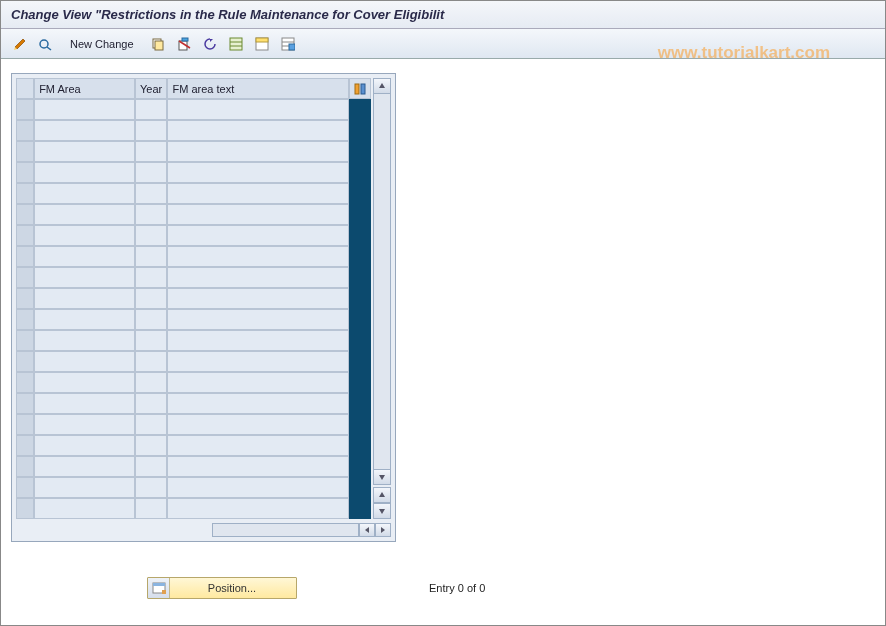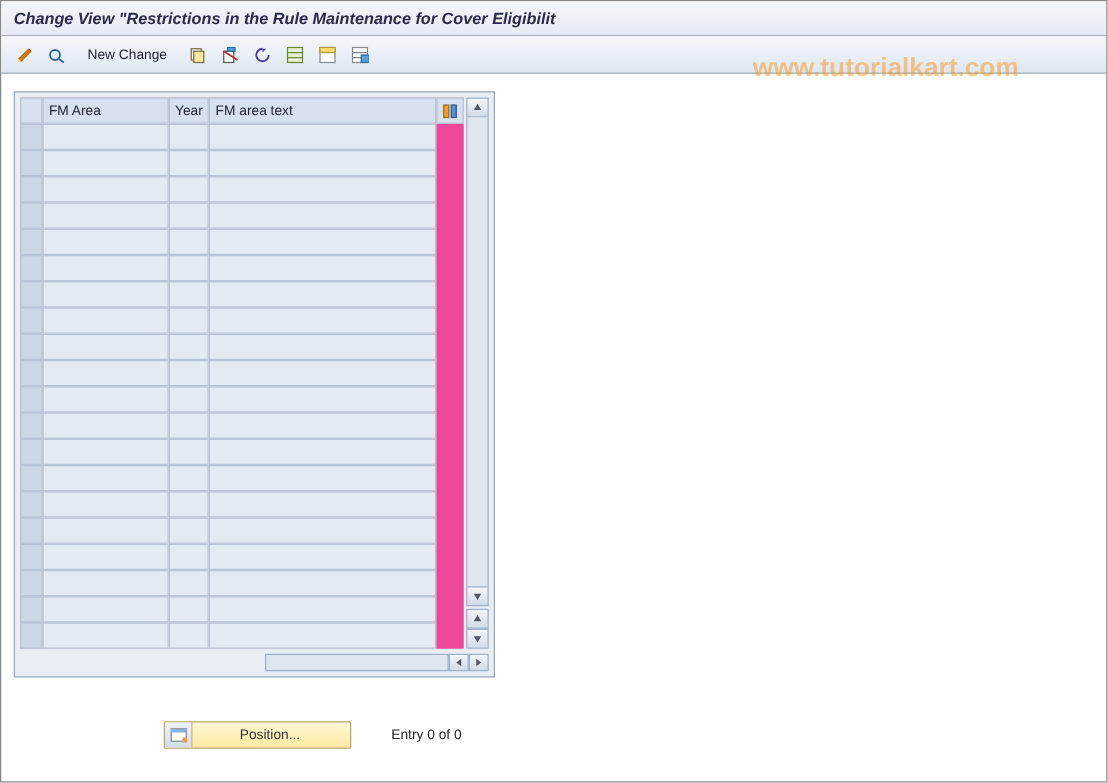--- a/index.html
+++ b/index.html
@@ -44,41 +44,41 @@
     cursor: pointer;
   }
   .tbtn-text {
     height: 20px; padding: 0 8px;
     display: flex; align-items: center;
     cursor: pointer; color: #223;
     border: 1px solid transparent; border-radius: 2px;
   }
   .watermark {
     position: absolute;
-    top: 42px; right: 70px;
-    font-size: 21px; font-weight: bold;
+    top: 42px; right: 55px;
+    font-size: 17px; font-weight: bold;
     color: rgba(255,140,0,0.45);
     font-family: "Segoe UI", Arial, sans-serif;
     pointer-events: none;
   }
   .content { padding: 14px 10px 10px 10px; }
   .table-frame {
     width: 385px;
     border: 1px solid #97a7bc;
     background: #e9eef5;
   }
   .grid-wrap {
     padding: 4px;
     display: flex;
   }
   table.grid {
     border-collapse: separate;
     border-spacing: 0;
     width: 360px;
-    background: #ec4899;
+    background: #0c4a6e;
   }
   table.grid th, table.grid td {
     border: 1px solid #b8c4d4;
     height: 21px;
     font-weight: normal;
     text-align: left;
     padding: 0 4px;
     background: #e3eaf3;
     font-size: 11px;
   }
@@ -133,24 +133,25 @@
   .hscroll-arrow {
     width: 16px; height: 14px;
     background: linear-gradient(to bottom,#f3f6fb,#d2dbe8);
     border: 1px solid #9fb0c6;
     display:flex;align-items:center;justify-content:center;
     cursor:pointer;
   }
   .footer-row {
     position: absolute;
     bottom: 26px;
-    left: 0; right: 0;
+    left: 16px; right: 0;
     display: flex;
     align-items: center;
     padding-left: 130px;
+    gap: 100px;
   }
   .position-btn {
     display: flex; align-items: center;
     height: 22px;
     border: 1px solid #b7a76a;
     background: linear-gradient(to bottom,#fff7d6,#ffe9a0);
     border-radius: 1px;
     cursor: pointer;
     padding: 0 8px 0 0;
     gap: 6px;

